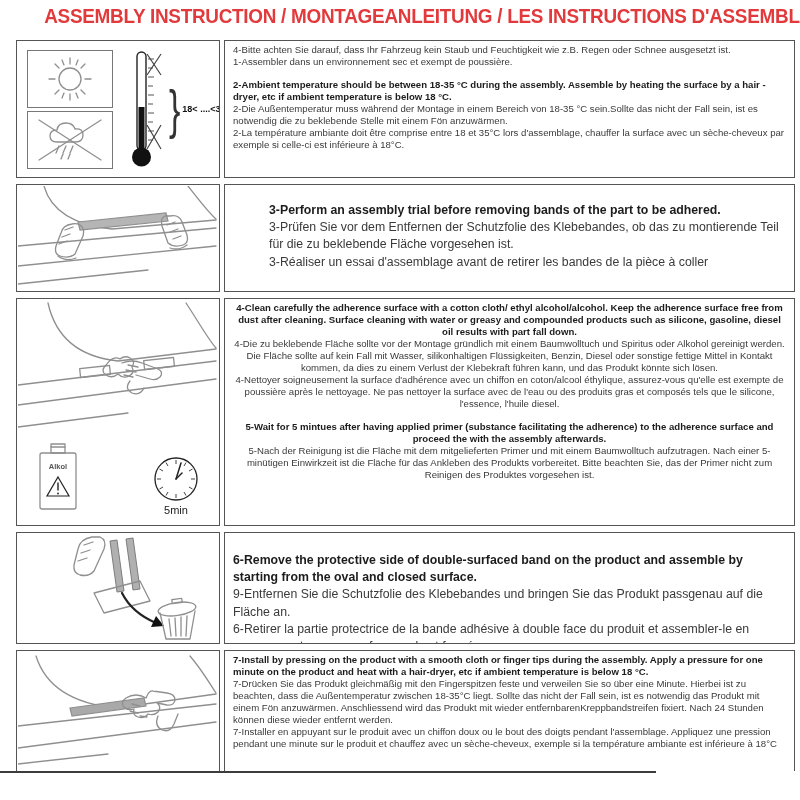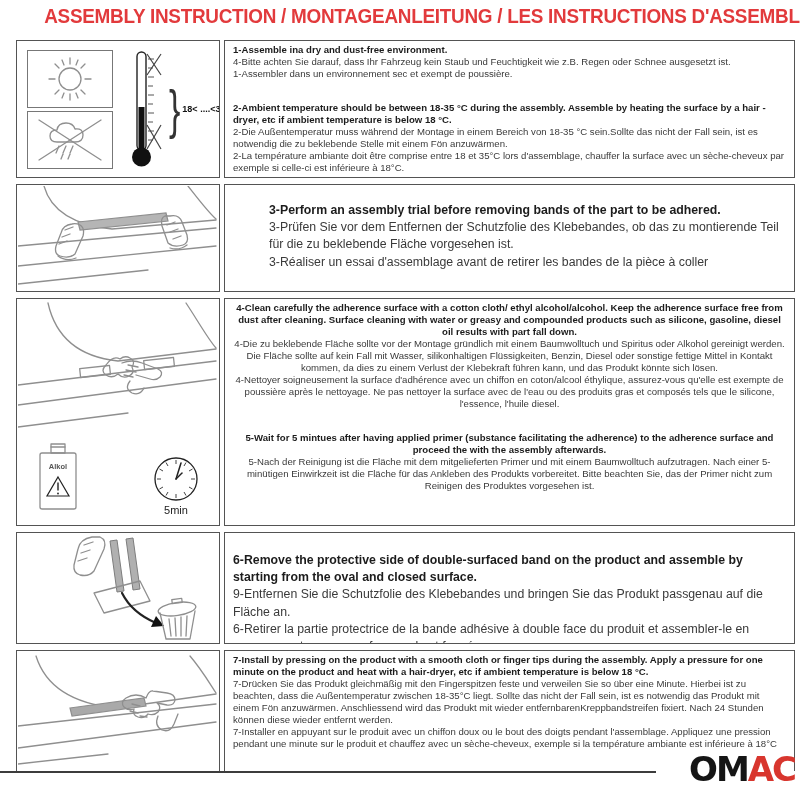--- a/index.html
+++ b/index.html
@@ -9,21 +9,21 @@
   .title span{display:inline-block;transform:scaleX(.9);transform-origin:center;
         font-size:21px;font-weight:800;letter-spacing:-.3px;color:#e23a3c;}
   .tbl{position:absolute;top:40px;left:16px;width:779px;display:flex;flex-direction:column;gap:6px;}
   .row{display:flex;gap:4px;}
   .cell{border:1.5px solid #545454;background:#fff;box-sizing:border-box;}
   .icon-cell{width:204px;flex:0 0 204px;display:flex;align-items:center;justify-content:center;overflow:hidden;}
   .txt-cell{flex:1;padding:3px 8px 2px 8px;overflow:hidden;}
   .r1{height:138px;} .r2{height:108px;} .r3{height:228px;text-align:center;} .r4{height:112px;} .r5{height:121px;border-bottom:none;}
   .row .r5i{height:121px;border-bottom:none;}
   .step{margin:0;}
-  .step + .step{margin-top:22px;}
+  .step + .step{margin-top:11px;}
   .small .ln{font-size:9.6px;line-height:1.25;color:#3a3a3a;}
   .small .en{font-weight:bold;color:#1c1c1c;}
   .large .ln{font-size:12.3px;line-height:1.4;color:#3a3a3a;}
   .large .en{font-weight:bold;color:#1c1c1c;}
   .pad-top{padding-top:17px;padding-left:44px;}
   .pad-top-sm{padding-top:19px;}
   
   .climate{display:flex;align-items:center;gap:6px;width:100%;height:100%;padding:8px 4px 8px 10px;box-sizing:border-box;}
   .cl-boxes{display:flex;flex-direction:column;gap:3px;}
   .cl-box{width:84px;height:56px;border:1.2px solid #777;display:flex;align-items:center;justify-content:center;}
@@ -114,21 +114,20 @@
                   <line x1="42" y1="76" x2="28" y2="100"></line>
               </g>
             </svg>
             <span class="brace">}</span>
             <span class="temp-label">18&lt; ....&lt;35 C</span>
           </div>
         </div>
       </div>
       <div class="cell txt-cell small r1">
         <div class="step">
-          <div class="ln en">1-Assemble ina dry and dust-free environment.</div>
           <div class="ln">4-Bitte achten Sie darauf, dass Ihr Fahrzeug kein Staub und Feuchtigkeit wie z.B. Regen oder Schnee ausgesetzt ist.</div>
           <div class="ln">1-Assembler dans un environnement sec et exempt de poussière.</div>
         </div>
         <div class="step">
           <div class="ln en">2-Ambient temperature should be between 18-35 °C  during the assembly. Assemble by heating the surface by a hair -dryer, etc if ambient temperature is below 18 °C.</div>
           <div class="ln">2-Die Außentemperatur muss während der Montage in einem Bereich von 18-35 °C  sein.Sollte das nicht der Fall sein, ist es notwendig die zu beklebende Stelle mit einem Fön anzuwärmen.</div>
           <div class="ln">2-La température ambiante doit être comprise entre 18 et 35°C lors d'assemblage, chauffer la surface avec un sèche-cheveux par exemple si celle-ci est inférieure à 18°C.</div>
         </div>
       </div>
     </div>
@@ -280,17 +279,14 @@
           <div class="ln en">7-Install by pressing on the product with a smooth cloth or finger tips during the assembly. Apply a pressure for one minute on the product and heat with a hair-dryer, etc if ambient temperature is below 18 °C.</div>
           <div class="ln">7-Drücken Sie das Produkt gleichmäßig mit den Fingerspitzen feste und verweilen Sie so über eine Minute. Hierbei ist zu beachten, dass die Außentemperatur zwischen 18-35°C liegt. Sollte das nicht der Fall sein, ist es notwendig das Produkt mit einem Fön anzuwärmen. Anschliessend wird das Produkt mit wieder entfernbarenKreppbandstreifen fixiert. Nach 24 Stunden können diese wieder entfernt werden.</div>
           <div class="ln">7-Installer en appuyant sur le produit avec un chiffon doux ou le bout des doigts pendant l'assemblage. Appliquez une pression pendant une minute sur le produit et chauffez avec un sèche-cheveux, exemple si la température ambiante est inférieure à 18°C</div>
         </div>
       </div>
     </div>
 
   </div>
 
   <div class="footer-rule"></div>
-  <div class="logo">
-    <span class="lb">OM</span><span class="lr">AC</span>
-  </div>
 
 </div>
 
 </body></html>

